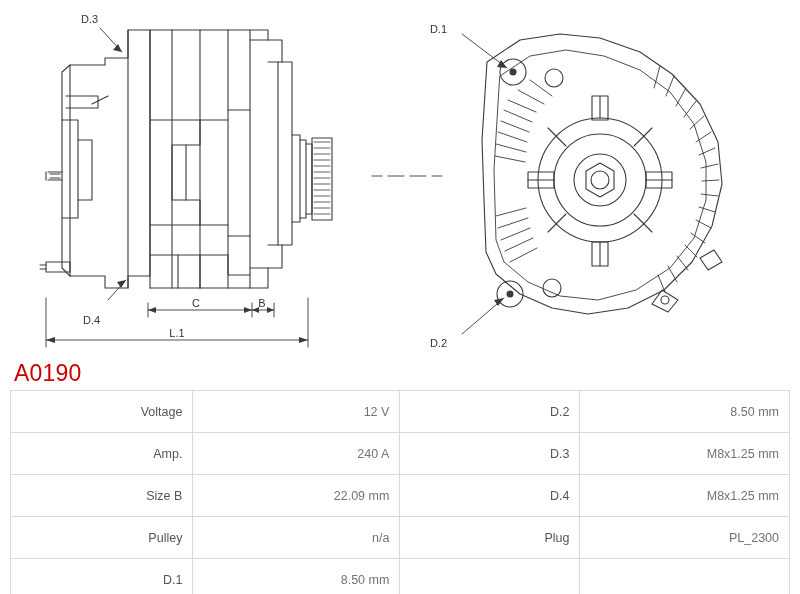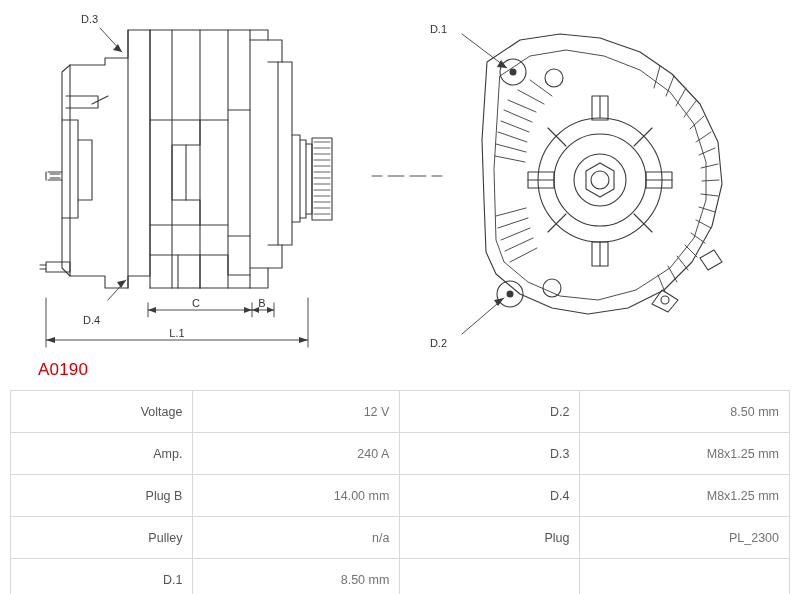--- a/index.html
+++ b/index.html
@@ -27,25 +27,24 @@
     width: 800px;
     height: 356px;
   }
   .drawing-area svg {
     display: block;
   }
   .part-title {
     position: absolute;
     left: 14px;
     top: 360px;
-    font-size: 17px;
+    font-size: 23px;
     color: #cc0000;
     font-family: "Liberation Sans", sans-serif;
     letter-spacing: 0.2px;
-    margin-left: 24px;
   }
   .spec-table {
     position: absolute;
     left: 10px;
     top: 390px;
     width: 780px;
     border-collapse: collapse;
     font-size: 12.5px;
   }
   .spec-table td {
@@ -218,22 +217,22 @@
         <td class="label">D.2</td>
         <td class="value">8.50 mm</td>
       </tr>
       <tr>
         <td class="label">Amp.</td>
         <td class="value">240 A</td>
         <td class="label">D.3</td>
         <td class="value">M8x1.25 mm</td>
       </tr>
       <tr>
-        <td class="label">Plug B</td>
-        <td class="value">14.00 mm</td>
+        <td class="label">Size B</td>
+        <td class="value">22.09 mm</td>
         <td class="label">D.4</td>
         <td class="value">M8x1.25 mm</td>
       </tr>
       <tr>
         <td class="label">Pulley</td>
         <td class="value">n/a</td>
         <td class="label">Plug</td>
         <td class="value">PL_2300</td>
       </tr>
       <tr>

